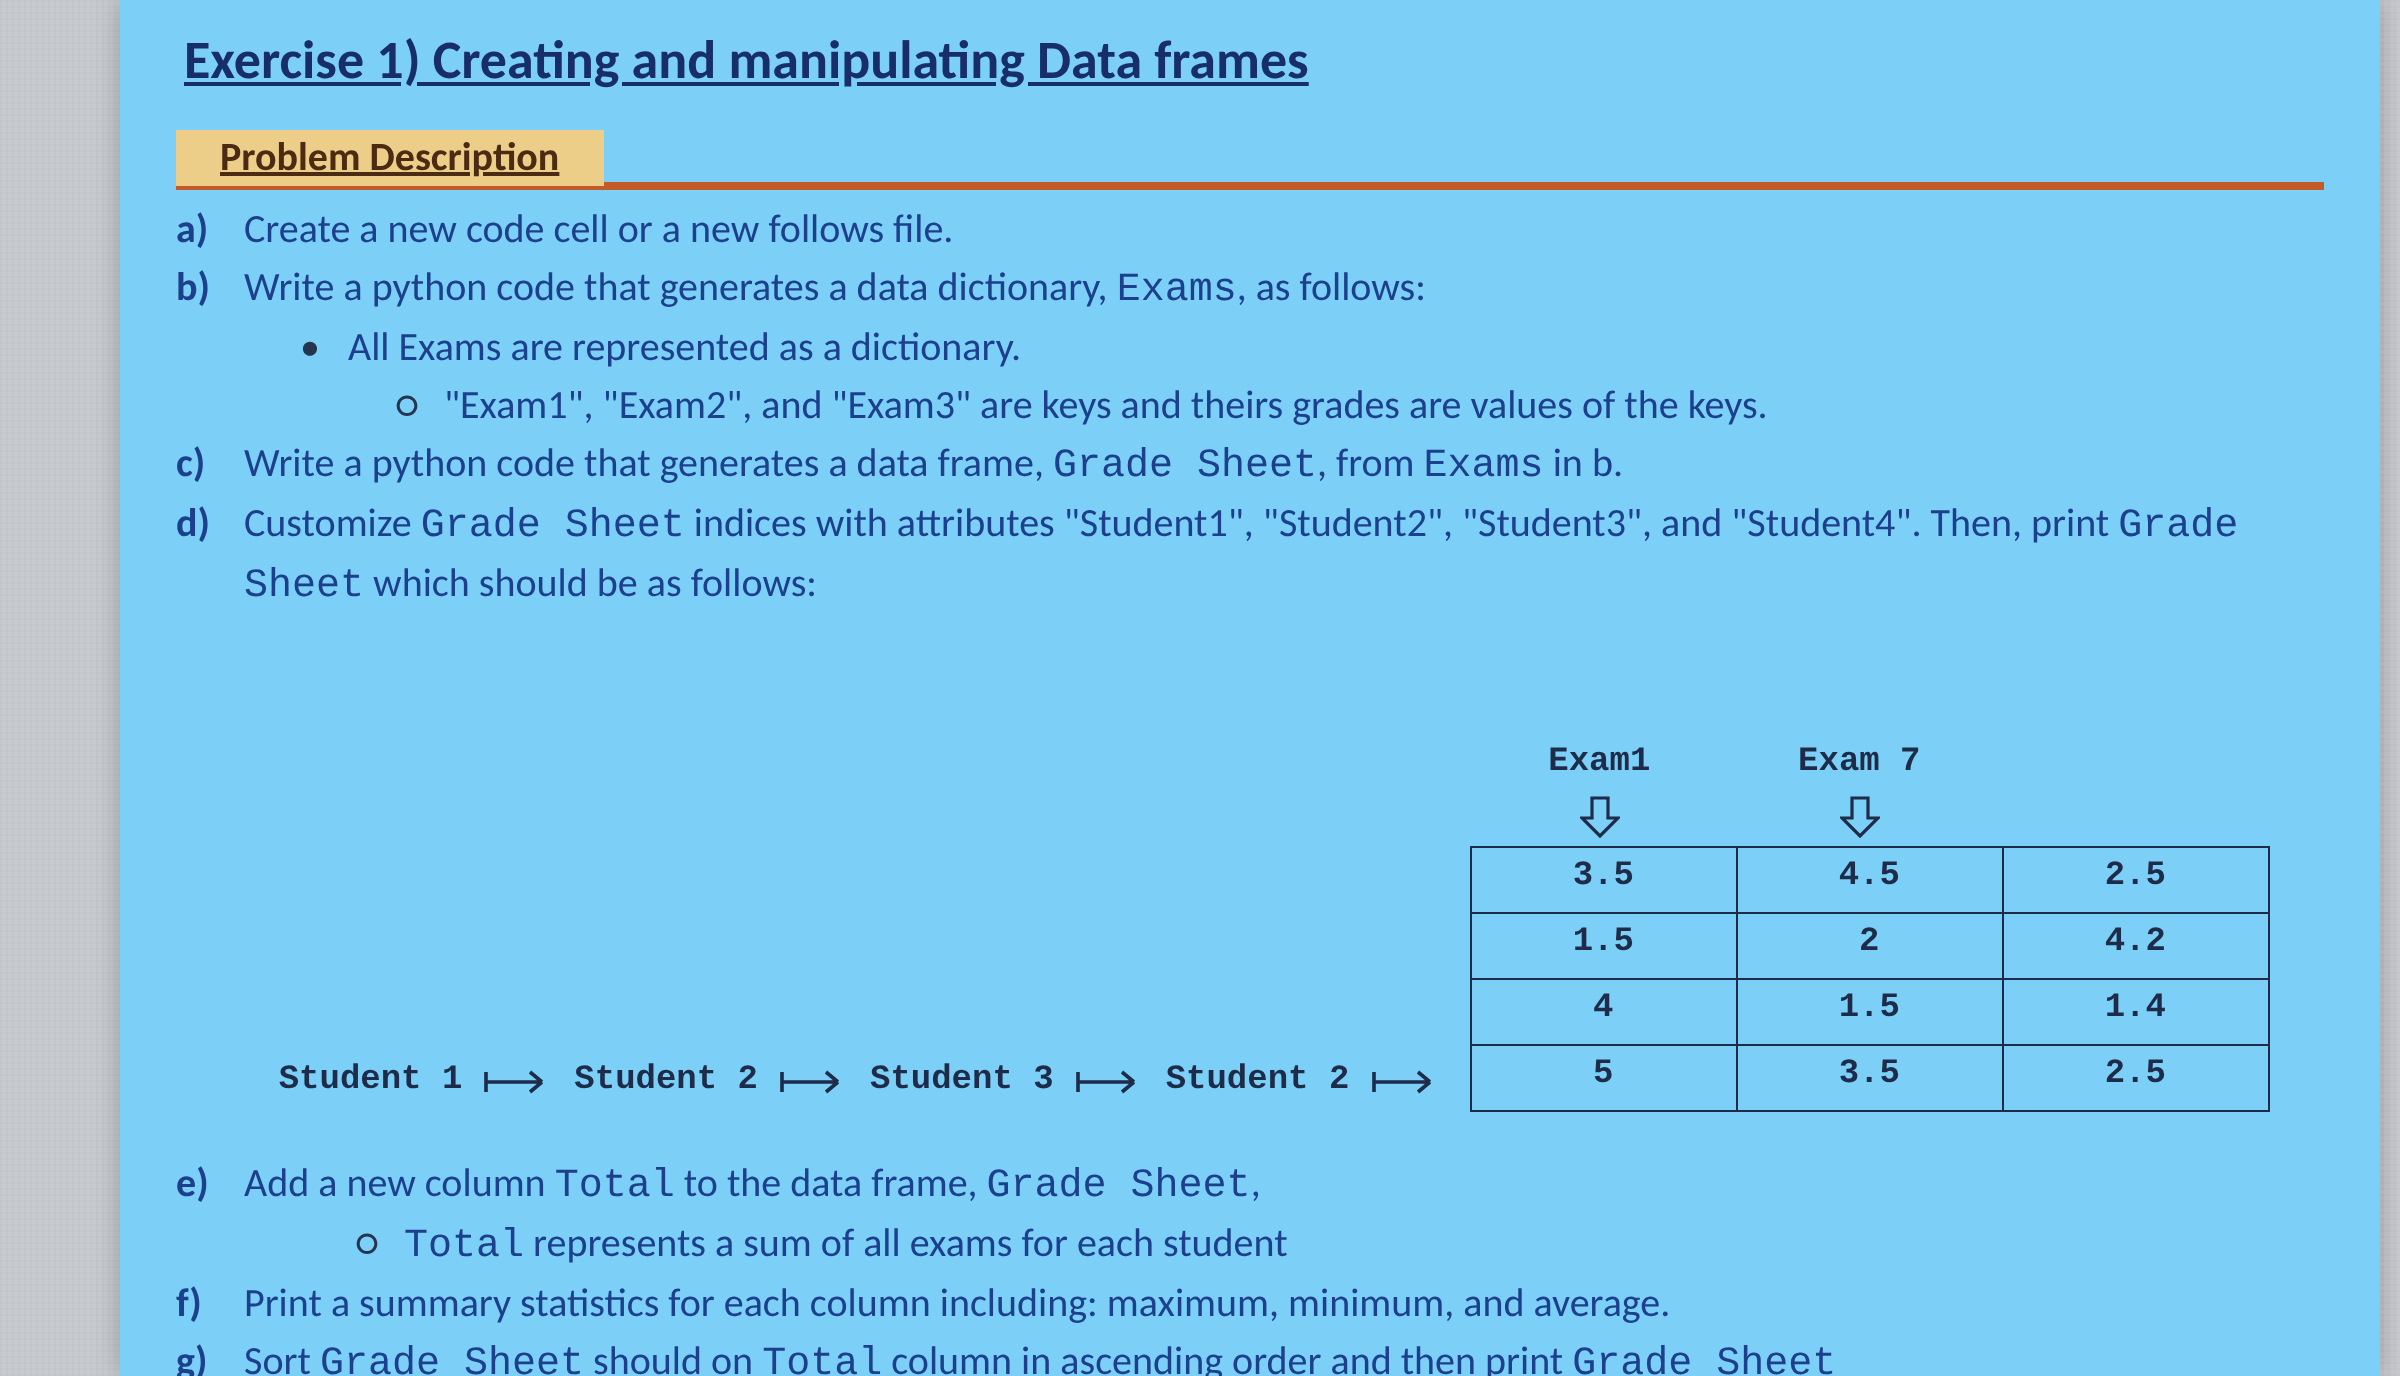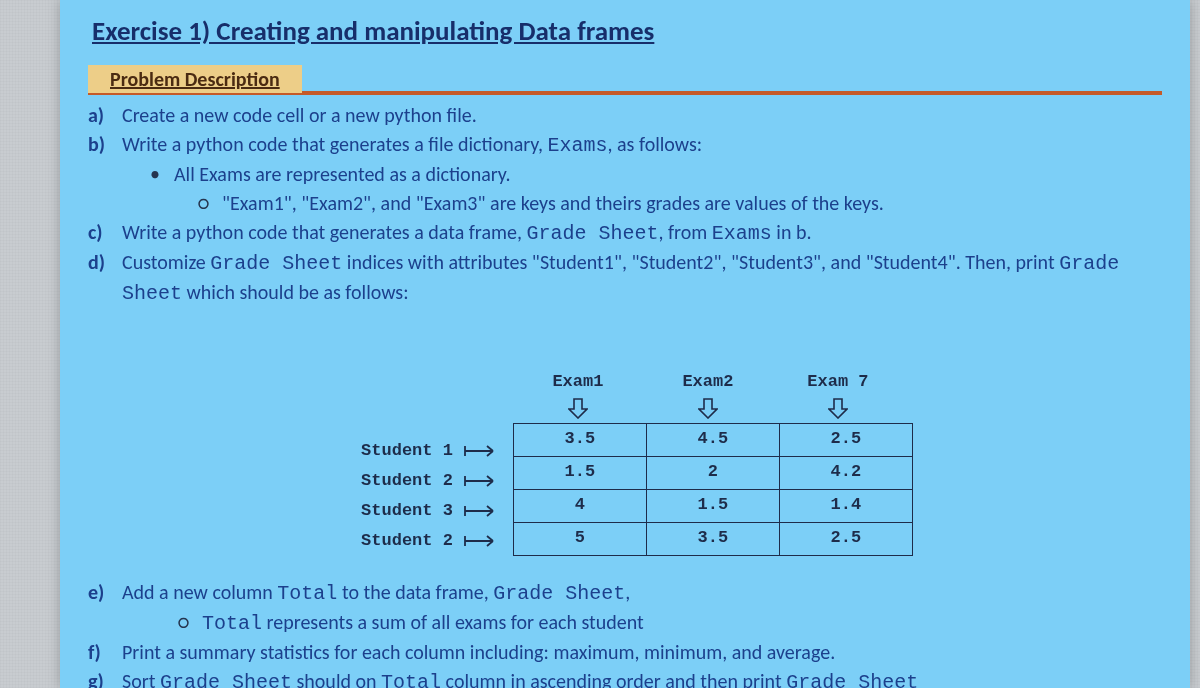--- a/index.html
+++ b/index.html
@@ -77,21 +77,21 @@
   .table-inner { display:flex; align-items:flex-end; gap:8px; }
   .rowL {
     font-family:"Courier New", monospace;
     font-weight:700;
     color:#1c2b4a;
     font-size:17px;
     text-align:left;
     padding: 0 4px;
     line-height: 30px;
   }
-  .rowLs { display:flex; flex-direction:column;margin-left:20px; }
+  .rowLs { display:flex; flex-direction:row;margin-left:20px; }
   .arrowR svg { display:block; }
   .headers { display:flex; margin-left:0; }
   .th {
     width:130px;
     text-align:center;
     font-family:"Courier New", monospace;
     font-weight:700;
     font-size:17px;
     color:#1c2b4a;
     margin-top:44px;
@@ -122,27 +122,27 @@
 
   <div>
     <span class="section-heading">Problem Description</span>
     <div class="rule"></div>
   </div>
 
   <div class="items">
 
     <div class="li">
       <span class="marker">a)</span>
-      <span class="txt">Create a new code cell or a new python file.</span>
+      <span class="txt">Create a new code cell or a new follows file.</span>
     </div>
 
     <div class="li">
       <span class="marker">b)</span>
       <span class="txt">
-        <span>Write a python code that generates a file dictionary, </span><span class="code">Exams</span><span>, as follows:</span>
+        <span>Write a python code that generates a data dictionary, </span><span class="code">Exams</span><span>, as follows:</span>
       </span>
     </div>
 
     <div class="sub1">
       <span class="bullet">•</span>
       <span>All Exams are represented as a dictionary.</span>
     </div>
     <div class="sub2">
       <span class="bullet">○</span>
       <span>"Exam1", "Exam2", and "Exam3" are keys and theirs grades are values of the keys.</span>
@@ -194,23 +194,20 @@
               <span class="arrowR">
                 <svg width="42" height="18">
                   <path d="M2 9 H30 M30 9 l-6 -5 M30 9 l-6 5 M2 4 v10" stroke="#1c2b4a" stroke-width="1.8" fill="none"></path>
                 </svg>
               </span>
             </div>
         </div>
         <div>
           <div class="headers">
             <div class="th"><span>Exam1</span><svg width="20" height="22">
-                  <path d="M6 2 h8 v10 h5 l-9 9 -9 -9 h5 z" fill="none" stroke="#1c2b4a" stroke-width="1.6"></path>
-                </svg></div>
-            <div class="th"><span>Exam2</span><svg width="20" height="22">
                   <path d="M6 2 h8 v10 h5 l-9 9 -9 -9 h5 z" fill="none" stroke="#1c2b4a" stroke-width="1.6"></path>
                 </svg></div>
             <div class="th"><span>Exam 7</span><svg width="20" height="22">
                   <path d="M6 2 h8 v10 h5 l-9 9 -9 -9 h5 z" fill="none" stroke="#1c2b4a" stroke-width="1.6"></path>
                 </svg></div>
           </div>
           <table class="grid">
             <tbody>
                 <tr>
               <td>3.5</td>

